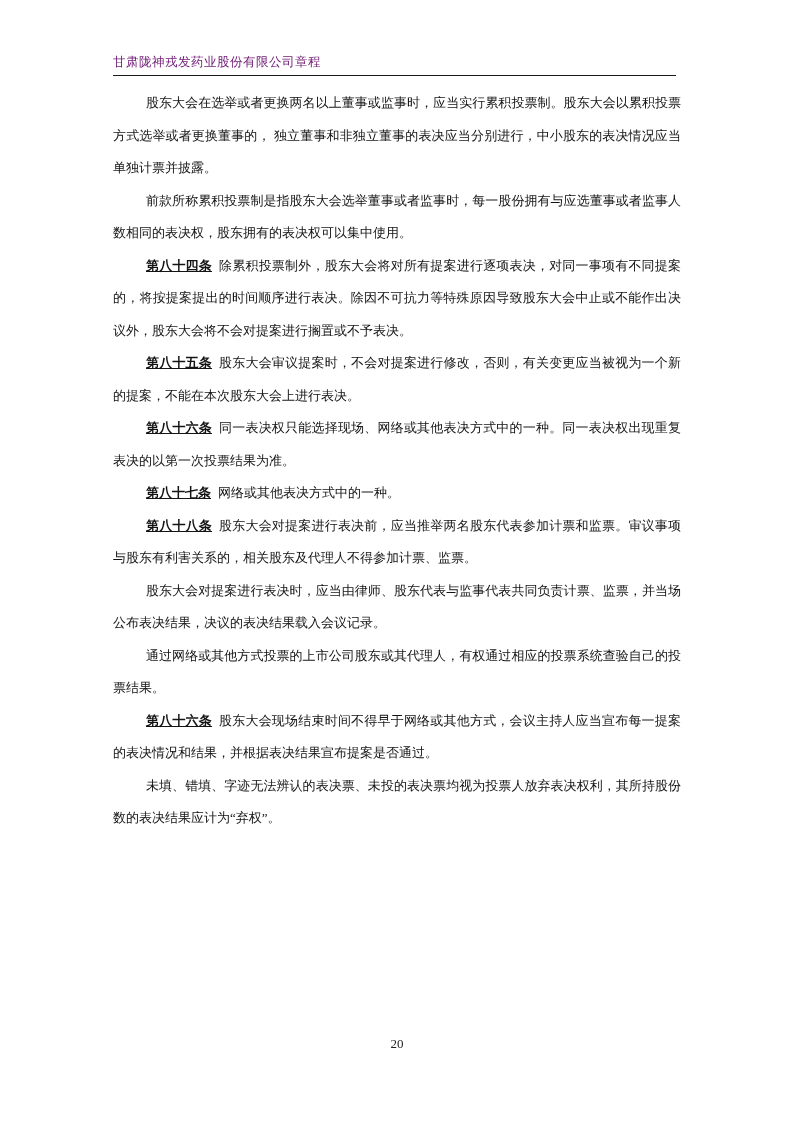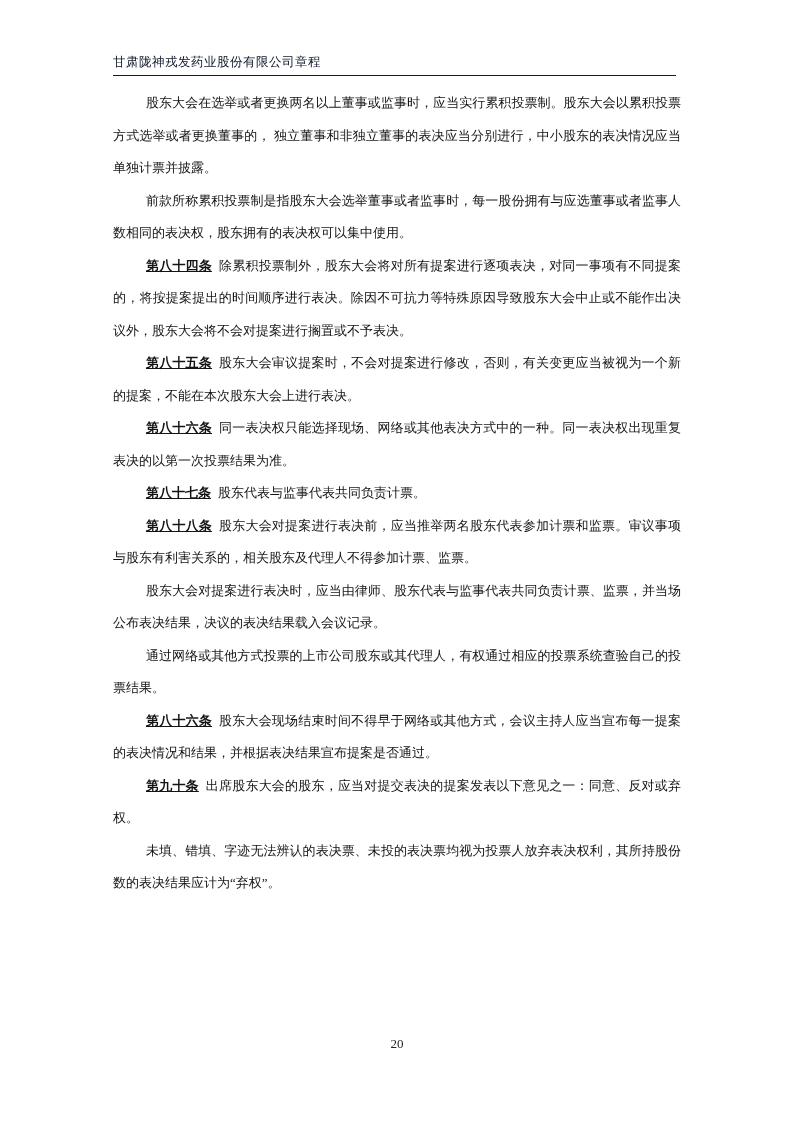--- a/index.html
+++ b/index.html
@@ -9,21 +9,21 @@
     background: #ffffff;
     font-family: "Liberation Serif", "DejaVu Serif", serif;
     color: #1a1a1a;
     overflow: hidden;
   }
   .page-header {
     position: absolute;
     left: 113px;
     top: 54px;
     font-size: 12.5px;
-    color: #0f172a;
+    color: #701a75;
     letter-spacing: 0.5px;
     white-space: nowrap;
   }
   .header-rule {
     position: absolute;
     left: 113px;
     top: 75px;
     width: 563px;
     height: 1px;
     background: #1a1a1a;
@@ -56,22 +56,21 @@
 
 <div class="page-header">甘肃陇神戎发药业股份有限公司章程</div>
 <div class="header-rule"></div>
 
 <div class="content">
   <p class="para"><span>股东大会在选举或者更换两名以上董事或监事时，应当实行累积投票制。股东大会以累积投票方式选举或者更换董事的， 独立董事和非独立董事的表决应当分别进行，中小股东的表决情况应当单独计票并披露。</span></p>
   <p class="para"><span>前款所称累积投票制是指股东大会选举董事或者监事时，每一股份拥有与应选董事或者监事人数相同的表决权，股东拥有的表决权可以集中使用。</span></p>
   <p class="para"><span class="p-term">第八十四条</span><span>除累积投票制外，股东大会将对所有提案进行逐项表决，对同一事项有不同提案的，将按提案提出的时间顺序进行表决。除因不可抗力等特殊原因导致股东大会中止或不能作出决议外，股东大会将不会对提案进行搁置或不予表决。</span></p>
   <p class="para"><span class="p-term">第八十五条</span><span>股东大会审议提案时，不会对提案进行修改，否则，有关变更应当被视为一个新的提案，不能在本次股东大会上进行表决。</span></p>
   <p class="para"><span class="p-term">第八十六条</span><span>同一表决权只能选择现场、网络或其他表决方式中的一种。同一表决权出现重复表决的以第一次投票结果为准。</span></p>
-  <p class="para"><span class="p-term">第八十七条</span><span>股东代表与监事代表共同负责计票。</span></p>
+  <p class="para"><span class="p-term">第八十七条</span><span>网络或其他表决方式中的一种。</span></p>
   <p class="para"><span class="p-term">第八十八条</span><span>股东大会对提案进行表决前，应当推举两名股东代表参加计票和监票。审议事项与股东有利害关系的，相关股东及代理人不得参加计票、监票。</span></p>
   <p class="para"><span>股东大会对提案进行表决时，应当由律师、股东代表与监事代表共同负责计票、监票，并当场公布表决结果，决议的表决结果载入会议记录。</span></p>
   <p class="para"><span>通过网络或其他方式投票的上市公司股东或其代理人，有权通过相应的投票系统查验自己的投票结果。</span></p>
   <p class="para"><span class="p-term">第八十六条</span><span>股东大会现场结束时间不得早于网络或其他方式，会议主持人应当宣布每一提案的表决情况和结果，并根据表决结果宣布提案是否通过。</span></p>
-  <p class="para"><span class="p-term">第九十条</span><span>出席股东大会的股东，应当对提交表决的提案发表以下意见之一：同意、反对或弃权。</span></p>
   <p class="para"><span>未填、错填、字迹无法辨认的表决票、未投的表决票均视为投票人放弃表决权利，其所持股份数的表决结果应计为“弃权”。</span></p>
 </div>
 
 <div class="page-footer">20</div>
 
 </body></html>

